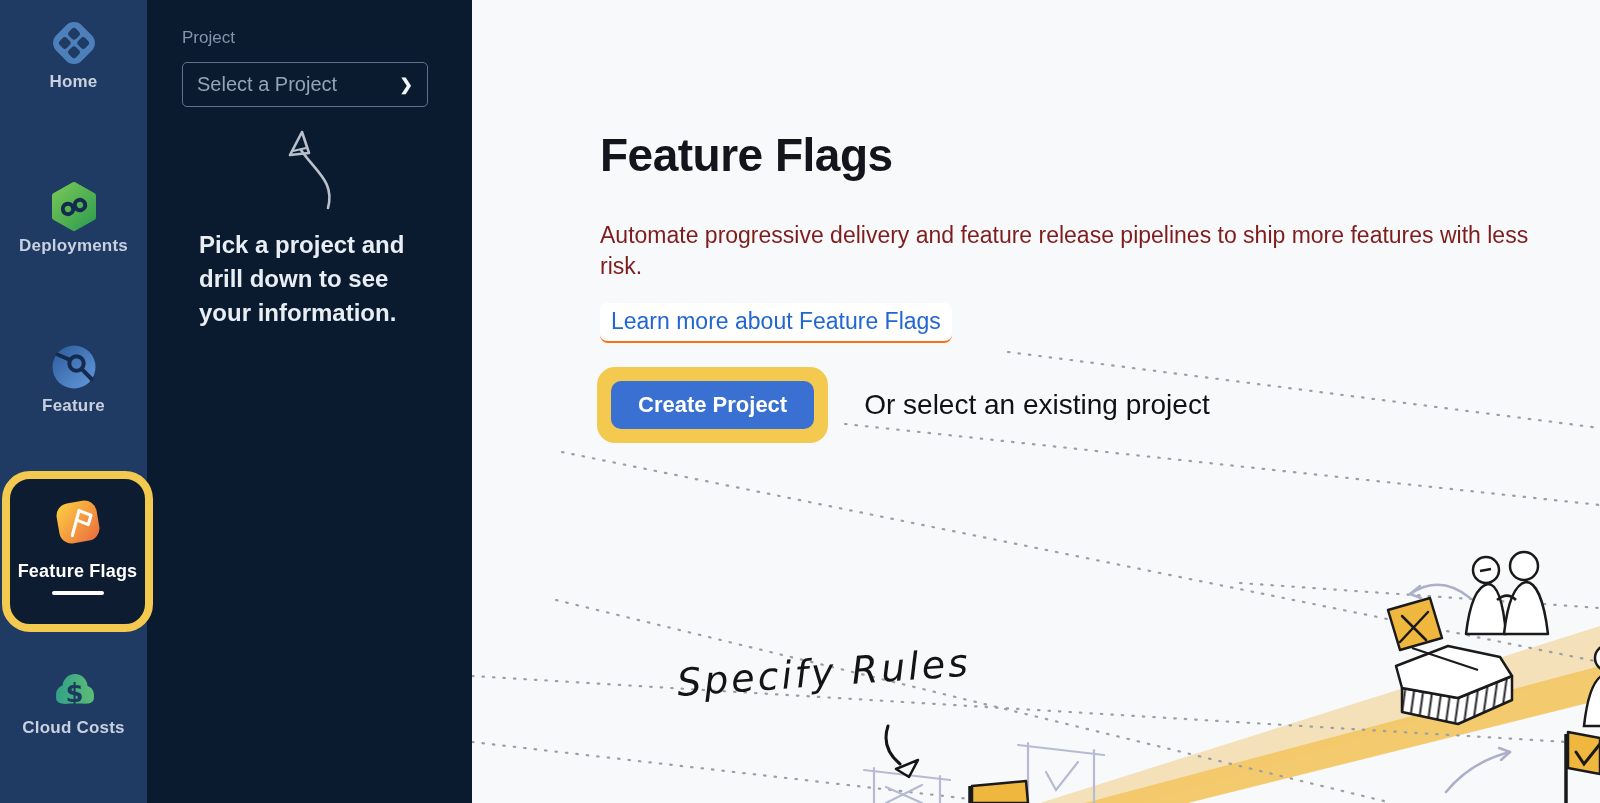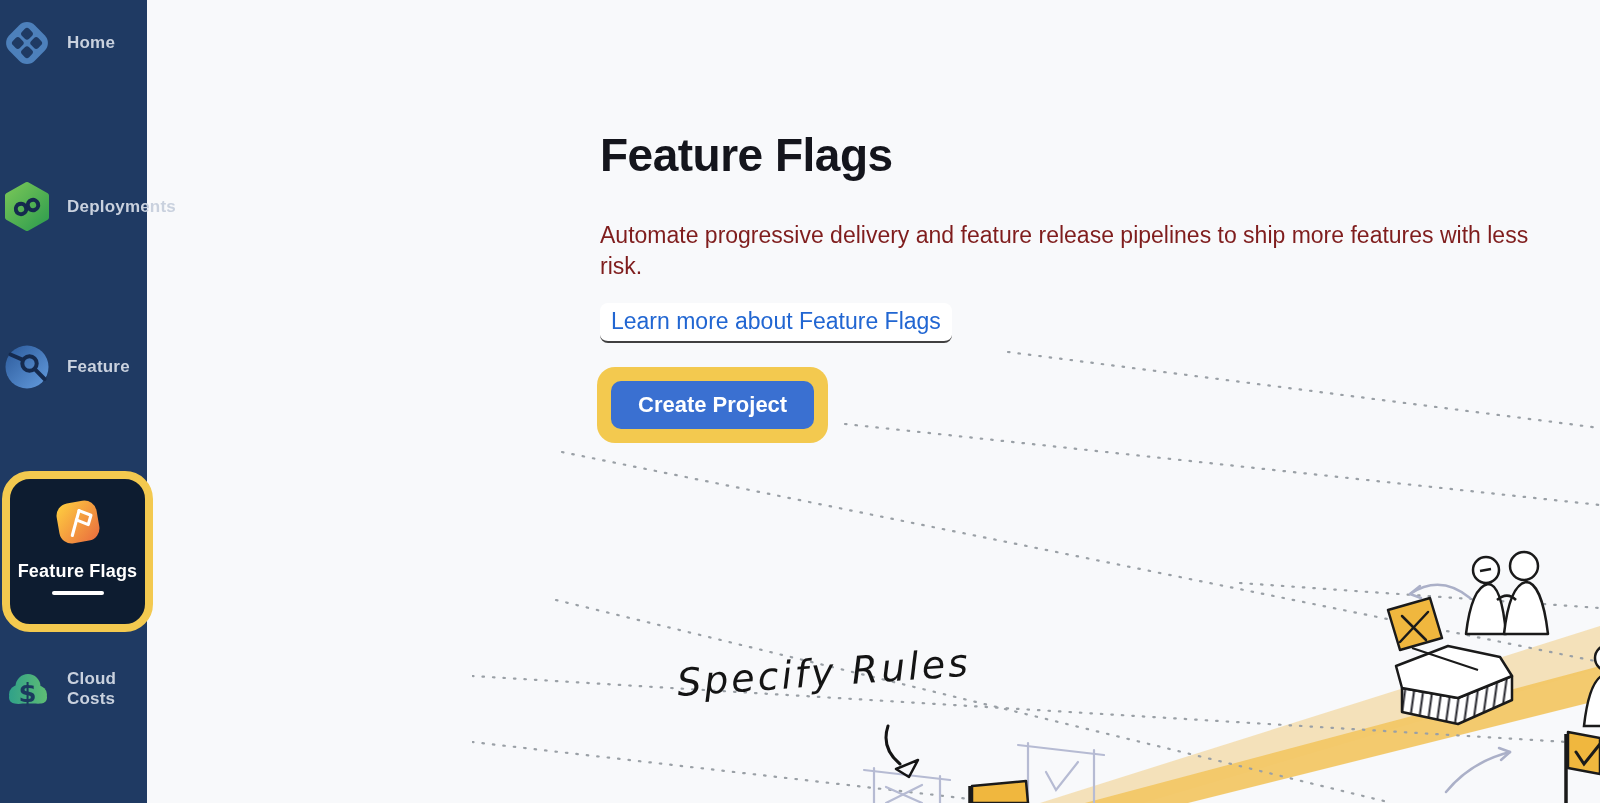--- a/index.html
+++ b/index.html
@@ -1,21 +1,21 @@
 <!DOCTYPE html>
 <html><head>
 <meta charset="utf-8">
 <style>
   * { margin:0; padding:0; box-sizing:border-box; }
   html,body { width:1600px; height:803px; overflow:hidden; font-family:"Liberation Sans", sans-serif; background:#f8f9fb; }
   #stage { position:relative; width:1600px; height:803px; }
 
   
   #leftnav { position:absolute; left:0; top:0; width:147px; height:803px; background:#1f3a63; }
-  .nav-item { position:absolute; left:0; width:147px; display:flex; flex-direction:row; align-items:center; gap:13px; cursor:pointer; }
+  .nav-item { position:absolute; left:0; width:147px; display:flex; flex-direction:column; align-items:center; gap:2px; cursor:pointer; }
   .nav-ic { width:54px; height:54px; display:block; }
   .nav-label { font-size:17px; font-weight:600; color:#c9d1de; letter-spacing:.2px; }
 
   
   #ff-box { position:absolute; left:2px; top:471px; width:151px; height:161px; z-index:6;
             border:8px solid #f3c94f; border-radius:28px; background:#0d1c30;
             display:flex; flex-direction:column; align-items:center; padding-top:15px; cursor:pointer; }
   #ff-box .nav-label { color:#ffffff; font-size:18px; font-weight:700; margin-top:11px; }
   .active-underline { width:52px; height:4px; background:#ffffff; border-radius:2px; margin-top:9px; }
 
@@ -30,21 +30,21 @@
   .arrow-sketch { position:absolute; left:95px; top:120px; width:105px; height:95px; }
   .proj-hint { position:absolute; left:52px; top:228px; width:222px; font-size:24px; line-height:34px;
                font-weight:600; color:#e9eef5; }
 
   
   #main { position:absolute; left:472px; top:0; width:1128px; height:803px; background:#f8f9fb; overflow:hidden; }
   #illus { position:absolute; left:0; top:0; width:1128px; height:803px; }
   .main-title { position:absolute; left:128px; top:128px; font-size:46px; font-weight:700; color:#14151c; letter-spacing:-.5px; z-index:2; }
   .main-desc  { position:absolute; left:128px; top:220px; max-width:965px; font-size:23px; line-height:31px; color:#7f1d1d; z-index:2; }
   .learn-link { position:absolute; left:128px; top:303px; display:inline-block; background:#ffffff;
-                border-radius:8px; border-bottom:2px solid #404040; padding:5px 11px 6px;
+                border-radius:8px; border-bottom:2px solid #f97316; padding:5px 11px 6px;
                 font-size:23px; color:#2166d2; cursor:pointer; z-index:2; }
   .cta-row { position:absolute; left:125px; top:367px; display:flex; align-items:center; z-index:2; }
   .cta-ring { background:#f3c94f; border-radius:18px; padding:14px; display:inline-flex; }
   .cta-btn { background:#3a70d1; border:none; border-radius:10px; color:#ffffff; font-family:"Liberation Sans",sans-serif;
              font-size:22px; font-weight:700; padding:11px 27px; cursor:pointer; }
   .or-text { font-size:28px; color:#101114; margin-left:36px; }
 </style>
 </head>
 <body>
 
@@ -143,20 +143,38 @@
         <g stroke="#ffffff" stroke-width="3" fill="none" stroke-linejoin="round" stroke-linecap="round">
           <path d="M21.5,40 L28,16"></path>
           <path d="M28,16 l11.5,4.5 -2.6,9 -11.5,-4.5"></path>
         </g>
       </svg>
     </span>
     <span class="nav-label">Feature Flags</span>
     <span class="active-underline"></span>
   </div>
 
+  <aside id="projpanel">
+    <div class="proj-label">Project</div>
+
+    <div class="proj-select">
+      <span class="proj-select-text">Select a Project</span>
+      <span class="proj-select-chev">❯</span>
+    </div>
+
+    <span class="arrow-sketch">
+      <svg viewBox="0 0 105 95" width="105" height="95" fill="none">
+        <path d="M86,88 C93,62 74,52 59,30" stroke="#b9c0cc" stroke-width="2.6" stroke-linecap="round"></path>
+        <path d="M48,35 L60,12 L67,33 Z" stroke="#b9c0cc" stroke-width="2.6" stroke-linejoin="round"></path>
+        <path d="M51,31 L64,28" stroke="#b9c0cc" stroke-width="2"></path>
+      </svg>
+    </span>
+
+    <p class="proj-hint">Pick a project and drill down to see your information.</p>
+  </aside>
 
   <main id="main">
 
     <svg id="illus" viewBox="472 0 1128 803">
       <defs>
         <pattern id="hatch" patternUnits="userSpaceOnUse" width="9" height="9" patternTransform="rotate(8)">
           <rect width="9" height="9" fill="#ffffff"></rect>
           <line x1="2.5" y1="0" x2="2.5" y2="9" stroke="#23232a" stroke-width="2"></line>
         </pattern>
       </defs>
@@ -237,16 +255,17 @@
     <h1 class="main-title">Feature Flags</h1>
 
     <p class="main-desc">Automate progressive delivery and feature release pipelines to ship more features with less risk.</p>
 
     <a class="learn-link">Learn more about Feature Flags</a>
 
     <div class="cta-row">
       <span class="cta-ring">
         <button class="cta-btn">Create Project</button>
       </span>
+      <span class="or-text">Or select an existing project</span>
     </div>
 
   </main>
 </div>
 
 </body></html>

